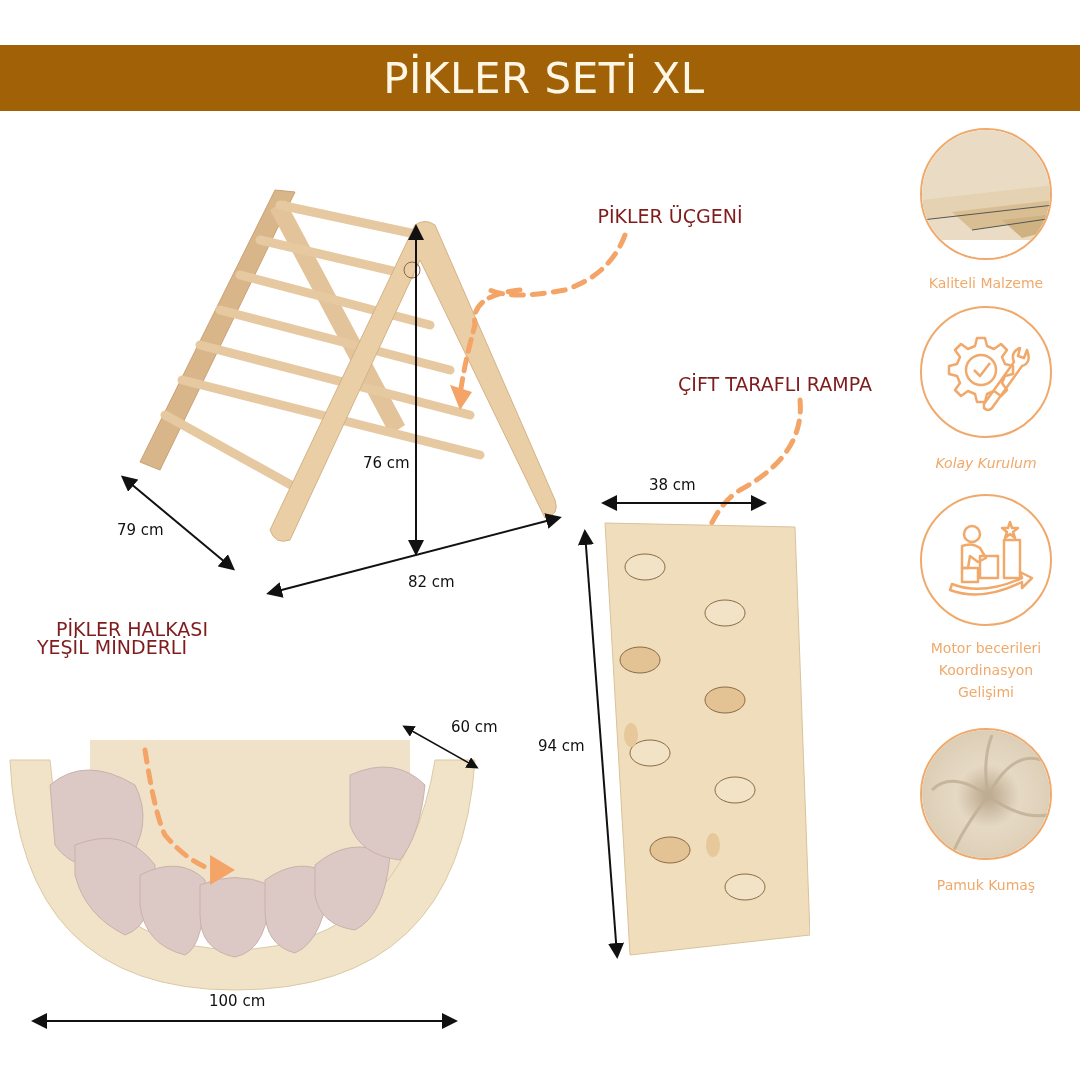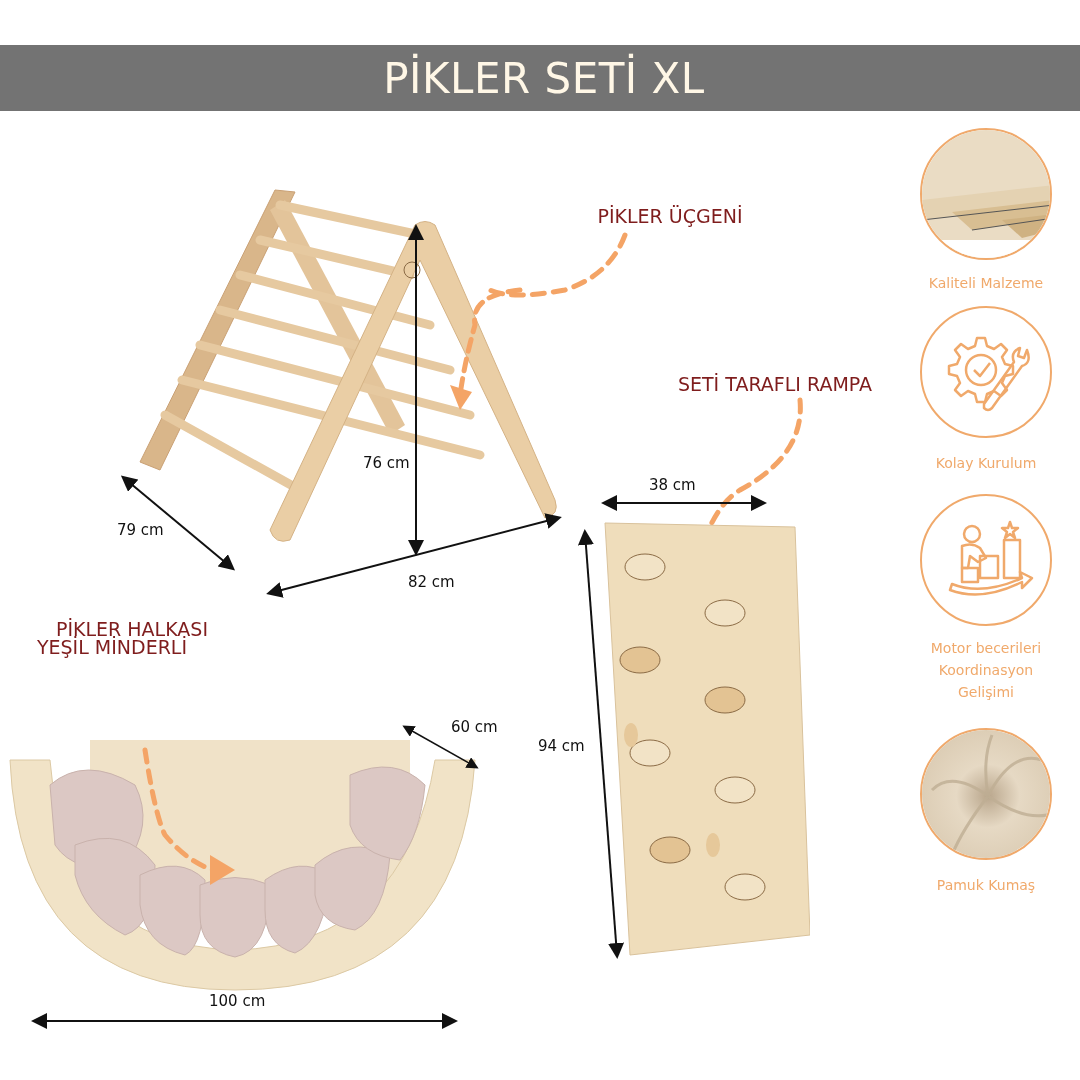--- a/index.html
+++ b/index.html
@@ -1,20 +1,20 @@
 <!DOCTYPE html>
 <html><head>
   <meta charset="utf-8">
   <style>
     * { box-sizing: border-box; margin: 0; padding: 0; }
     html, body { width: 1080px; height: 1080px; background: #ffffff; overflow: hidden; }
     body { position: relative; font-family: "Liberation Sans", sans-serif; }
     .banner {
       position: absolute; left: 0; top: 45px; width: 1080px; height: 66px;
-      background: #737373; display: flex; align-items: center; justify-content: center; padding-left: 8px;
+      background: #a16207; display: flex; align-items: center; justify-content: center; padding-left: 8px;
     }
     .banner-title { color: #FFF7E6; font-size: 42px; letter-spacing: 0.5px; font-family: "DejaVu Sans", sans-serif; font-weight: normal; }
     .abs { position: absolute; }
     .callout { color: #7f1d1d; font-size: 19px; font-family: "DejaVu Sans", sans-serif; text-align: center; line-height: 24px; }
     .dim { color: #111; font-size: 15px; font-family: "DejaVu Sans", sans-serif; }
     .feature-circle {
       position: absolute; width: 132px; height: 132px; border-radius: 50%;
       border: 2px solid #F0A96B; overflow: hidden; background: #fff;
     }
     .feature-label { position: absolute; width: 180px; text-align: center; color: #F0A96B; font-size: 14px; font-family: "DejaVu Sans", sans-serif; line-height: 22px; }
@@ -62,21 +62,21 @@
     </marker>
   </defs>
   <line x1="14" y1="258" x2="122" y2="348" stroke="#111" stroke-width="2" marker-start="url(#ah)" marker-end="url(#ah)"></line>
   <line x1="160" y1="373" x2="448" y2="298" stroke="#111" stroke-width="2" marker-start="url(#ah)" marker-end="url(#ah)"></line>
   <line x1="306" y1="8" x2="306" y2="332" stroke="#111" stroke-width="2" marker-start="url(#ah)" marker-end="url(#ah)"></line>
 </svg>
 <div class="abs dim" style="left:117px;top:521px;">79 cm</div>
 <div class="abs dim" style="left:408px;top:573px;">82 cm</div>
 <div class="abs dim" style="left:363px;top:454px;text-align:center;">76 cm</div>
 
-<div class="abs callout" style="left:660px;top:372px;width:230px;">SETİ TARAFLI RAMPA</div>
+<div class="abs callout" style="left:660px;top:372px;width:230px;">ÇİFT TARAFLI RAMPA</div>
 <svg class="abs" style="left:680px;top:395px;" width="130" height="230" viewBox="0 0 130 230">
   <path d="M120 5 Q125 60 60 95 Q20 120 12 210" fill="none" stroke="#F4A466" stroke-width="5" stroke-dasharray="12 9" stroke-linecap="round"></path>
   <path d="M2 200 L12 222 L24 200 Z" fill="#F4A466"></path>
 </svg>
 
 <svg class="abs" style="left:595px;top:515px;" width="215" height="445" viewBox="0 0 215 445">
   <path d="M10 8 L200 12 L215 420 L35 440 Z" fill="#EFDDBB" stroke="#D9C29C" stroke-width="1"></path>
   <g fill="#F2E3C6" stroke="#8b6b45" stroke-width="1">
     <ellipse cx="50" cy="52" rx="20" ry="13"></ellipse>
     <ellipse cx="130" cy="98" rx="20" ry="13"></ellipse>
@@ -138,21 +138,21 @@
 <div class="feature-circle" style="left:920px;top:306px;">
   <svg width="132" height="132" viewBox="0 0 132 132">
     <g fill="none" stroke="#F0A96B" stroke-width="2.5" stroke-linejoin="round">
       <path d="M55 30 L63 30 L65 38 L72 41 L79 36 L85 42 L80 49 L83 56 L91 58 L91 66 L83 68 L80 75 L85 82 L79 88 L72 83 L65 86 L63 94 L55 94 L53 86 L46 83 L39 88 L33 82 L38 75 L35 68 L27 66 L27 58 L35 56 L38 49 L33 42 L39 36 L46 41 L53 38 Z"></path>
       <circle cx="59" cy="62" r="15"></circle>
       <path d="M52 62 L58 68 L68 55"></path>
       <path d="M105 42 Q110 55 100 58 L70 100 Q66 104 62 100 L62 96 L92 54 Q88 44 98 40 L96 48 L102 50 Z"></path>
     </g>
   </svg>
 </div>
-<div class="feature-label" style="left:896px;top:452px;">Kolay Kurulum</div>
+<div class="feature-label" style="left:896px;top:452px;font-style:italic;">Kolay Kurulum</div>
 
 <div class="feature-circle" style="left:920px;top:494px;">
   <svg width="132" height="132" viewBox="0 0 132 132">
     <g fill="none" stroke="#F0A96B" stroke-width="2.5" stroke-linejoin="round">
       <circle cx="50" cy="38" r="8"></circle>
       <path d="M40 50 Q50 46 58 52 L64 62 L56 66 L48 60 L46 72 L40 72 Z"></path>
       <rect x="58" y="60" width="18" height="22"></rect>
       <rect x="82" y="44" width="16" height="38"></rect>
       <rect x="40" y="72" width="16" height="14"></rect>
       <path d="M88 26 L90 32 L96 32 L91 36 L93 42 L88 38 L83 42 L85 36 L80 32 L86 32 Z"></path>

